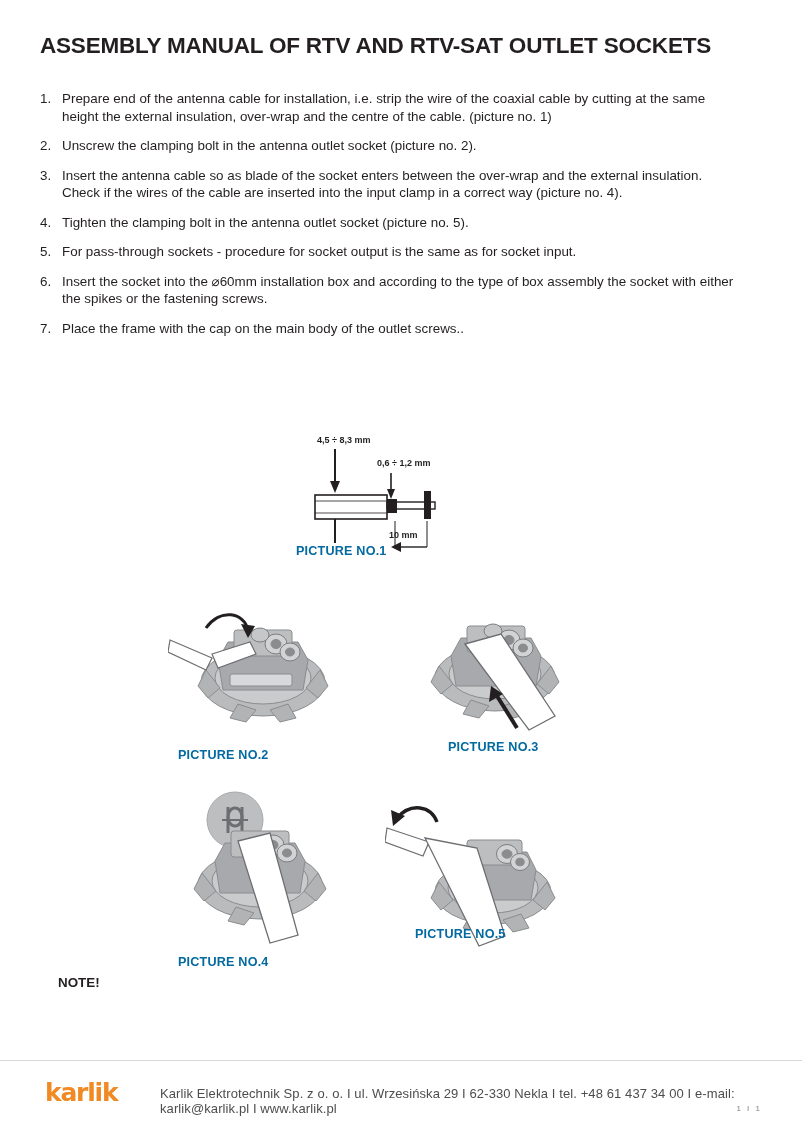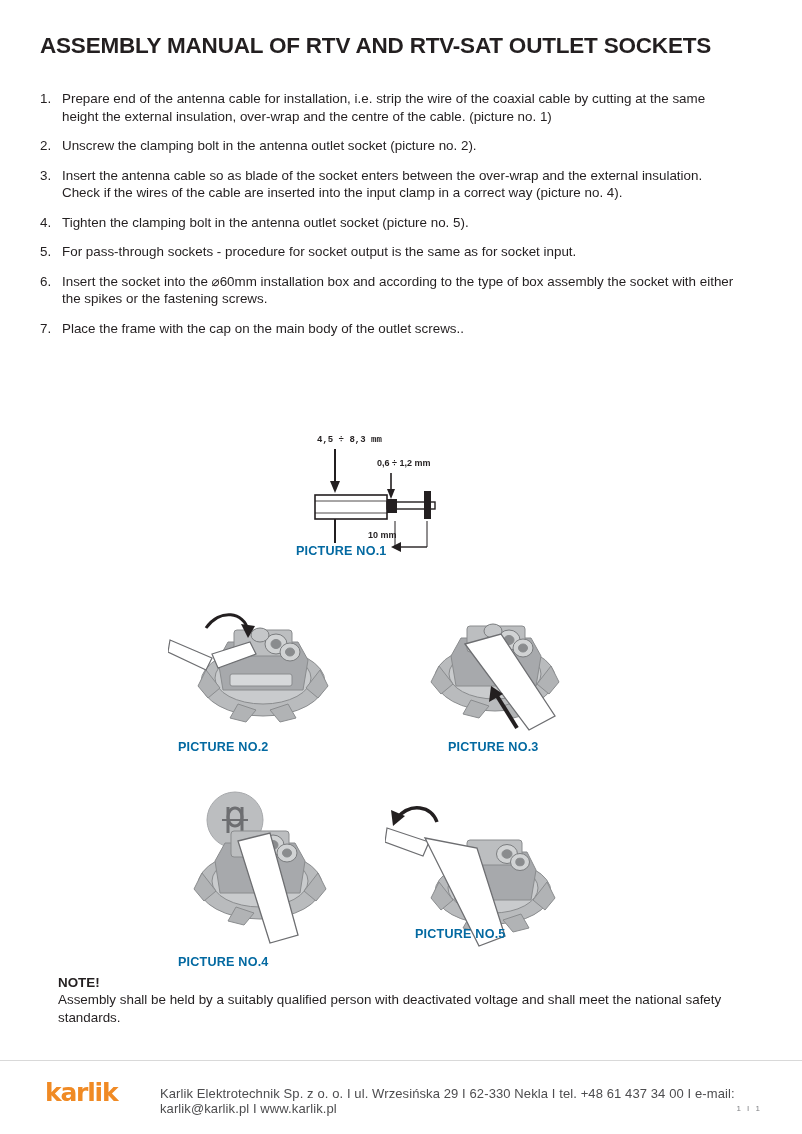--- a/index.html
+++ b/index.html
@@ -162,23 +162,23 @@
       <div class="step-text">Insert the socket into the ⌀60mm installation box  and according to the type of box assembly the socket with either the spikes or the fastening screws.</div>
     </div>
     <div class="step">
       <div class="step-num">7.</div>
       <div class="step-text">Place the frame with the cap on the main body of the outlet screws..</div>
     </div>
   </div>
 
   <div class="figures">
 
-    <div class="dim-label" style="left:317px; top:10px;font-family:Liberation Mono, monospace;">4,5 ÷ 8,3 mm</div>
+    <div class="dim-label" style="left:317px; top:10px;">4,5 ÷ 8,3 mm</div>
     <div class="dim-label" style="left:377px; top:33px;">0,6 ÷ 1,2 mm</div>
-    <div class="dim-label" style="left:368px; top:105px;">10 mm</div>
+    <div class="dim-label" style="left:389px; top:105px;">10 mm</div>
 
     <svg width="220" height="130" viewBox="0 0 220 130" style="position:absolute; left:295px; top:18px;">
 
       <line x1="40" y1="6" x2="40" y2="42" stroke="#231f20" stroke-width="2"></line>
       <polygon points="40,50 35,38 45,38" fill="#231f20"></polygon>
 
       <line x1="40" y1="100" x2="40" y2="68" stroke="#231f20" stroke-width="2"></line>
       <polygon points="40,60 35,72 45,72" fill="#231f20"></polygon>
 
       <rect x="20" y="52" width="72" height="24" fill="#ffffff" stroke="#231f20" stroke-width="1.6"></rect>
@@ -220,21 +220,21 @@
       </g>
 
       <g>
         <polygon points="2,40 44,58 38,70 0,52" fill="#ffffff" stroke="#6d6e71" stroke-width="1.2"></polygon>
         <polygon points="44,54 82,42 88,54 50,68" fill="#ffffff" stroke="#6d6e71" stroke-width="1.2"></polygon>
       </g>
 
       <path d="M38 28 C 52 8, 76 12, 80 30" fill="none" stroke="#231f20" stroke-width="3"></path>
       <polygon points="80,38 73,24 87,26" fill="#231f20"></polygon>
     </svg>
-    <div class="fig-caption" style="left:178px; top:315px;">PICTURE NO.2</div>
+    <div class="fig-caption" style="left:178px; top:323px;">PICTURE NO.2</div>
 
     <svg width="190" height="135" viewBox="0 0 190 135" style="position:absolute; left:405px; top:175px;">
       <g fill="#b9bbbd" stroke="#8a8c8e" stroke-width="1">
         <ellipse cx="90" cy="78" rx="60" ry="33"></ellipse>
         <ellipse cx="90" cy="74" rx="46" ry="25" fill="#c9cbcd"></ellipse>
         <path d="M56 38 L126 38 L136 56 L131 86 L51 86 L46 56 Z" fill="#a7a9ac"></path>
         <rect x="62" y="26" width="58" height="26" rx="3" fill="#bcbec0"></rect>
         <ellipse cx="104" cy="40" rx="11" ry="10" fill="#d1d3d4" stroke="#7b7d7f"></ellipse>
         <ellipse cx="104" cy="40" rx="5" ry="4.5" fill="#8a8c8e"></ellipse>
         <ellipse cx="118" cy="48" rx="10" ry="9" fill="#d1d3d4" stroke="#7b7d7f"></ellipse>
@@ -301,21 +301,20 @@
 
       <path d="M12 18 C 26 2, 46 6, 52 22" fill="none" stroke="#231f20" stroke-width="3.5"></path>
       <polygon points="8,26 6,10 20,16" fill="#231f20"></polygon>
     </svg>
     <div class="fig-caption" style="left:415px; top:502px;">PICTURE NO.5</div>
 
   </div>
 
   <div class="note">
     <div class="note-title">NOTE!</div>
-    <div class="note-text">Assembly shall be held by a suitably qualified person with deactivated voltage and shall meet the national safety standards.</div>
   </div>
 
   <div class="footer-rule"></div>
   <div class="logo">karlik</div>
   <div class="footer-text">Karlik Elektrotechnik Sp. z o. o. I ul. Wrzesińska 29 I 62-330 Nekla I tel. +48 61 437 34 00 I e-mail: karlik@karlik.pl I www.karlik.pl</div>
   <div class="page-num">1 I 1</div>
 
 </div>
 
 </body></html>

